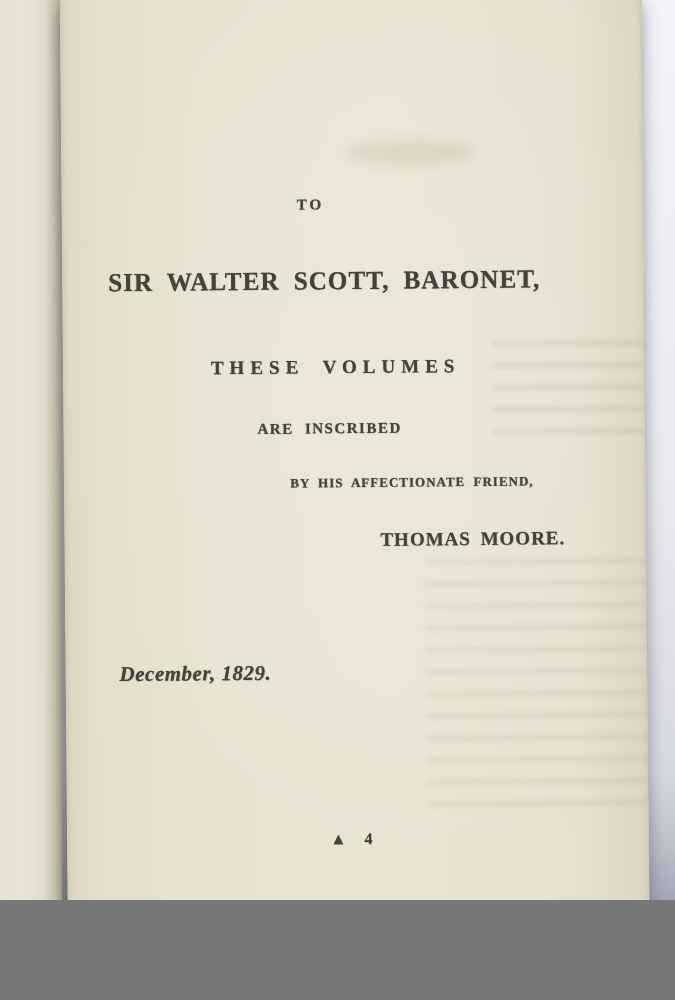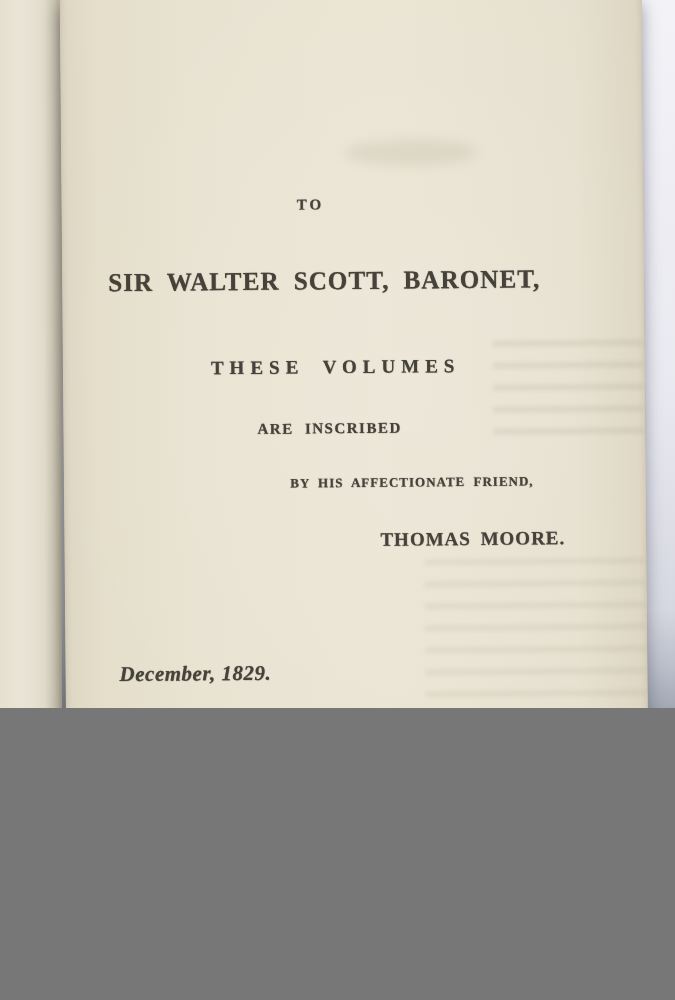--- a/index.html
+++ b/index.html
@@ -11,21 +11,21 @@
     --backdrop-bottom: #a4a8b5;
   }
   * { margin: 0; padding: 0; box-sizing: border-box; }
   body {
     font-family: "Liberation Serif", "DejaVu Serif", serif;
     background: #777;
   }
   .photo {
     position: relative;
     width: 675px;
-    height: 708px;
+    height: 900px;
     overflow: hidden;
     background: linear-gradient(180deg,
       var(--backdrop-top) 0%,
       #e9e9f0 55%,
       #d6d8e1 86%,
       #bcc0cb 94%,
       var(--backdrop-bottom) 100%);
   }
 
   

